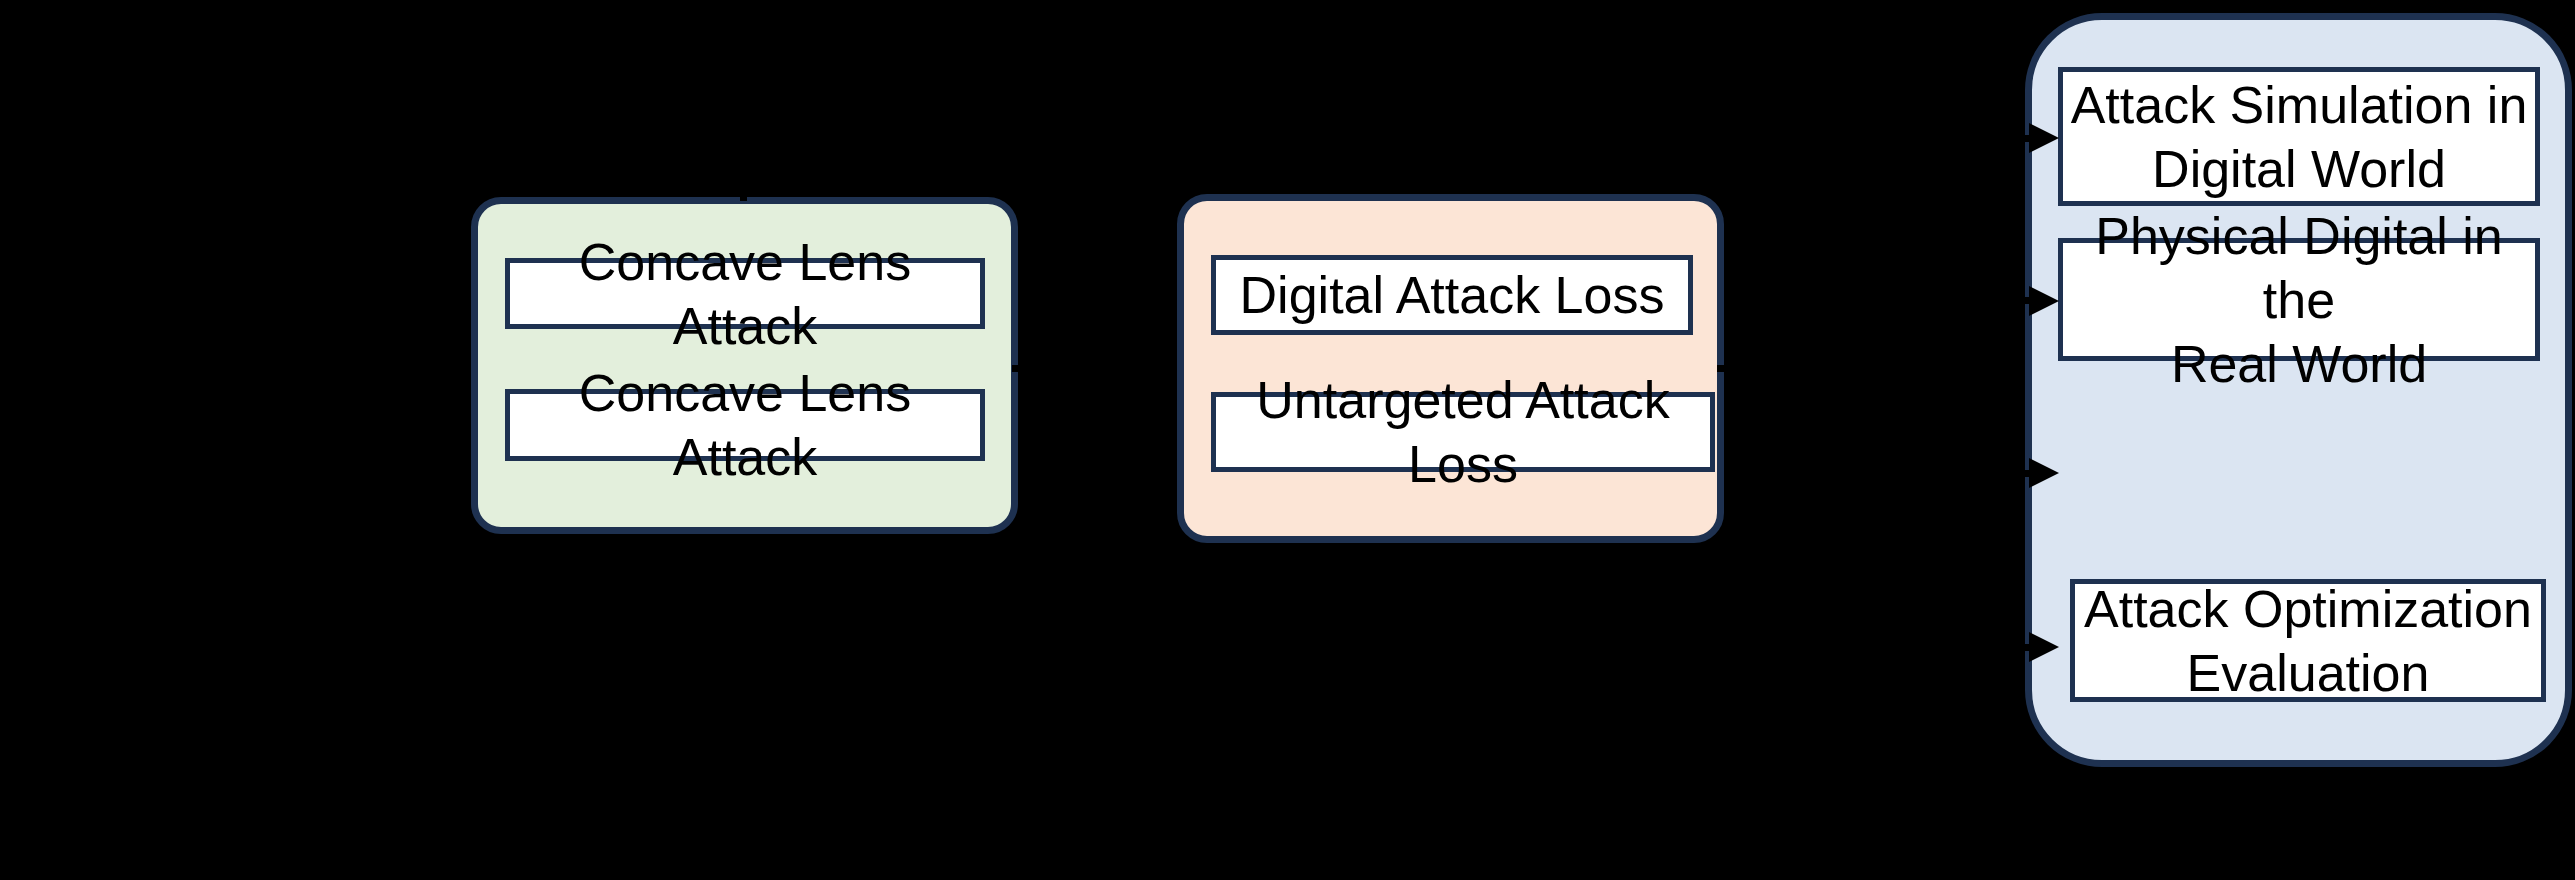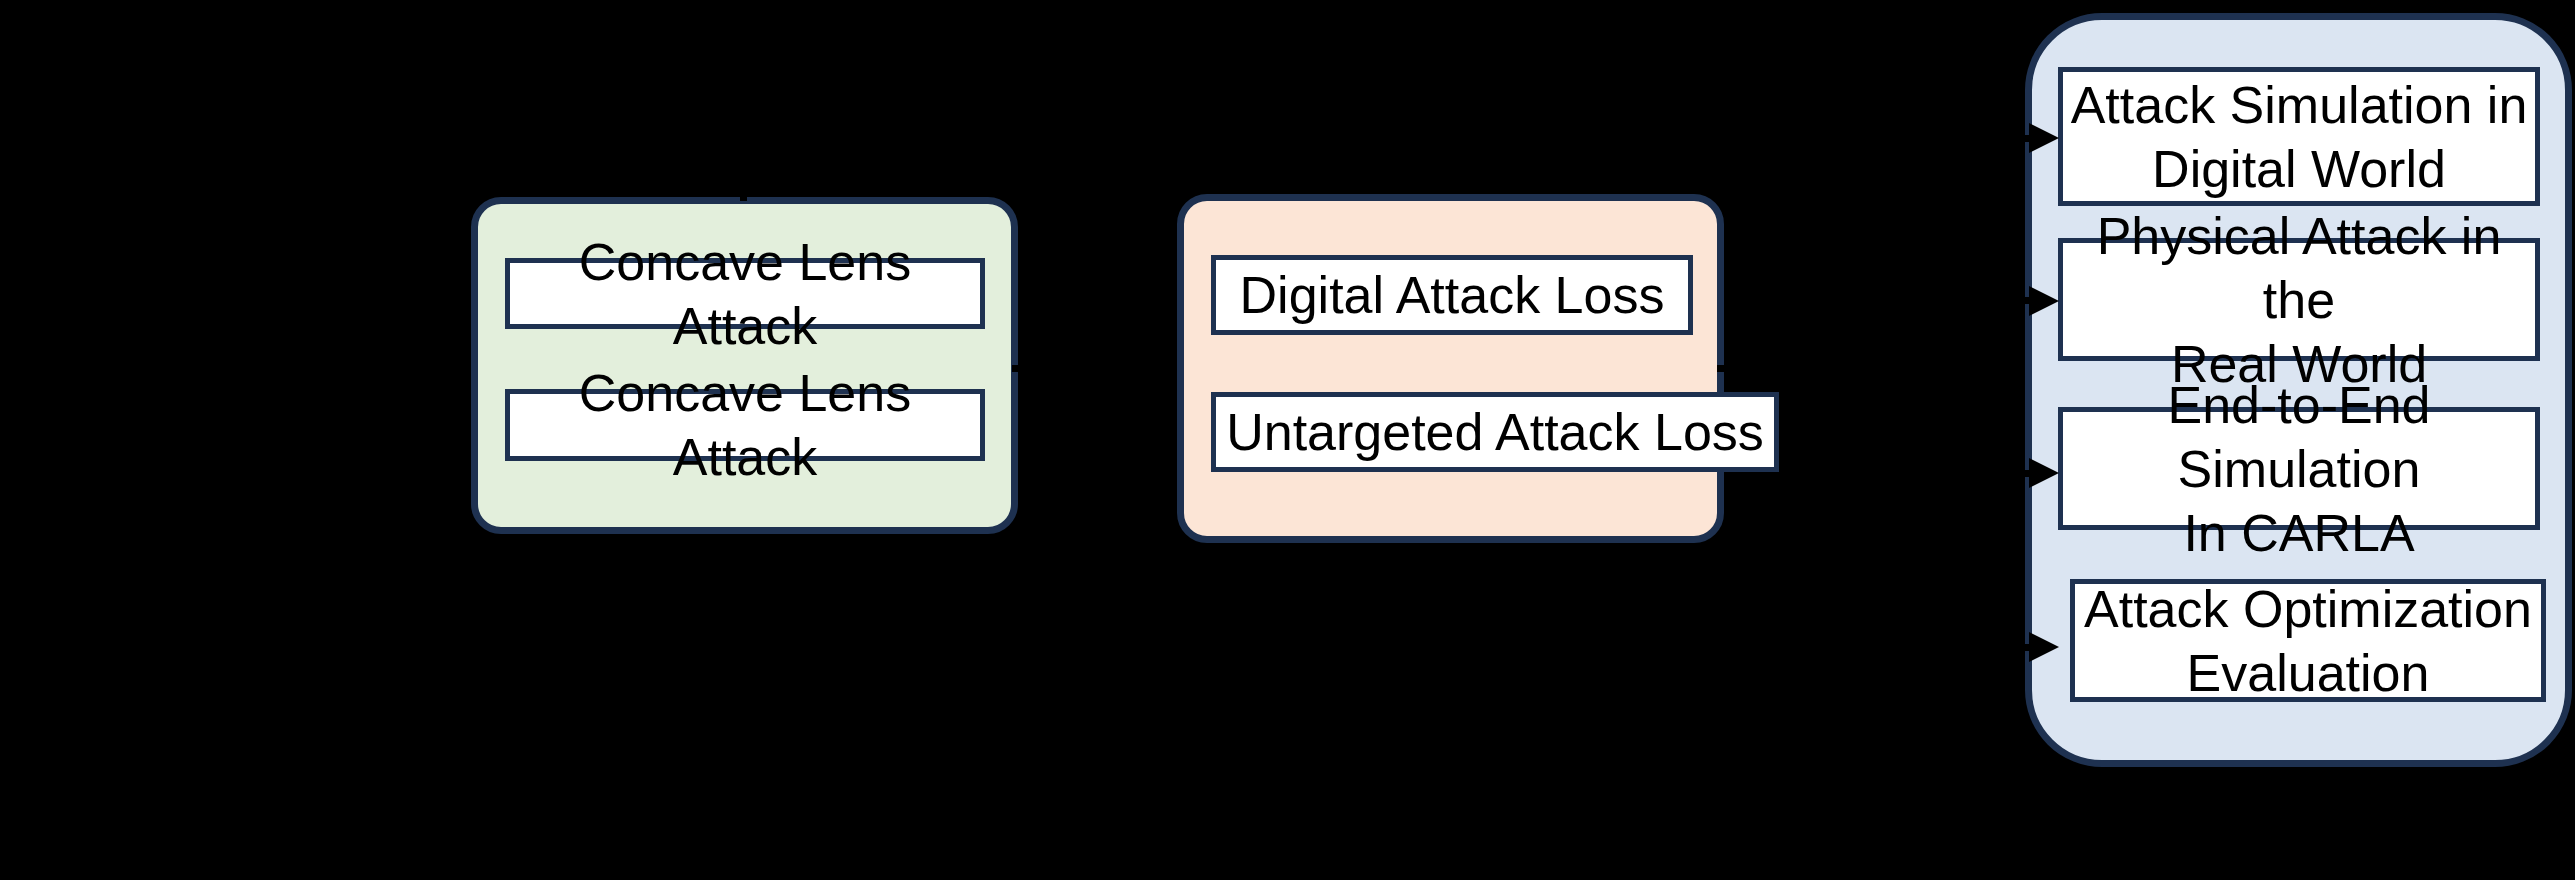--- a/index.html
+++ b/index.html
@@ -57,30 +57,28 @@
 
 <div id="canvas">
 
   <div class="group green" style="left:471px; top:197px; width:547px; height:337px;">
     <div class="wbox" style="left:27px; top:54px; width:480px; height:71px;">Concave Lens Attack</div>
     <div class="wbox" style="left:27px; top:185px; width:480px; height:72px;">Concave Lens Attack</div>
   </div>
 
   <div class="group peach" style="left:1177px; top:194px; width:547px; height:349px;">
     <div class="wbox" style="left:27px; top:54px; width:482px; height:80px;">Digital Attack Loss</div>
-    <div class="wbox" style="left:27px; top:191px; width:568px; height:80px;">Untargeted Attack Loss</div>
+    <div class="wbox" style="left:27px; top:191px; width:504px; height:80px;">Untargeted Attack Loss</div>
   </div>
 
   <div class="group blue" style="left:2025px; top:13px; width:547px; height:754px;">
     <div class="wbox" style="left:26px; top:47px; width:482px; height:139px;">Attack Simulation in
 Digital World</div>
-    <div class="wbox" style="left:26px; top:218px; width:482px; height:123px;">Physical Attack in the
+    <div class="wbox" style="left:26px; top:218px; width:482px; height:123px;">Physical Digital in the
 Real World</div>
-    <div class="wbox" style="left:26px; top:387px; width:482px; height:123px;">End-to-End Simulation
-In CARLA</div>
     <div class="wbox" style="left:38px; top:559px; width:476px; height:123px;">Attack Optimization
 Evaluation</div>
   </div>
 
   <div class="shaft" style="left:740px; top:171px; width:6.8px; height:30px;"></div>
 
   <div class="shaft" style="left:1012px; top:365px; width:136px; height:6.8px;"></div>
   <div class="ahead" style="left:1147px; top:353px;"></div>
 
   <div class="shaft" style="left:1717px; top:365px; width:20.5px; height:6.8px;"></div>

